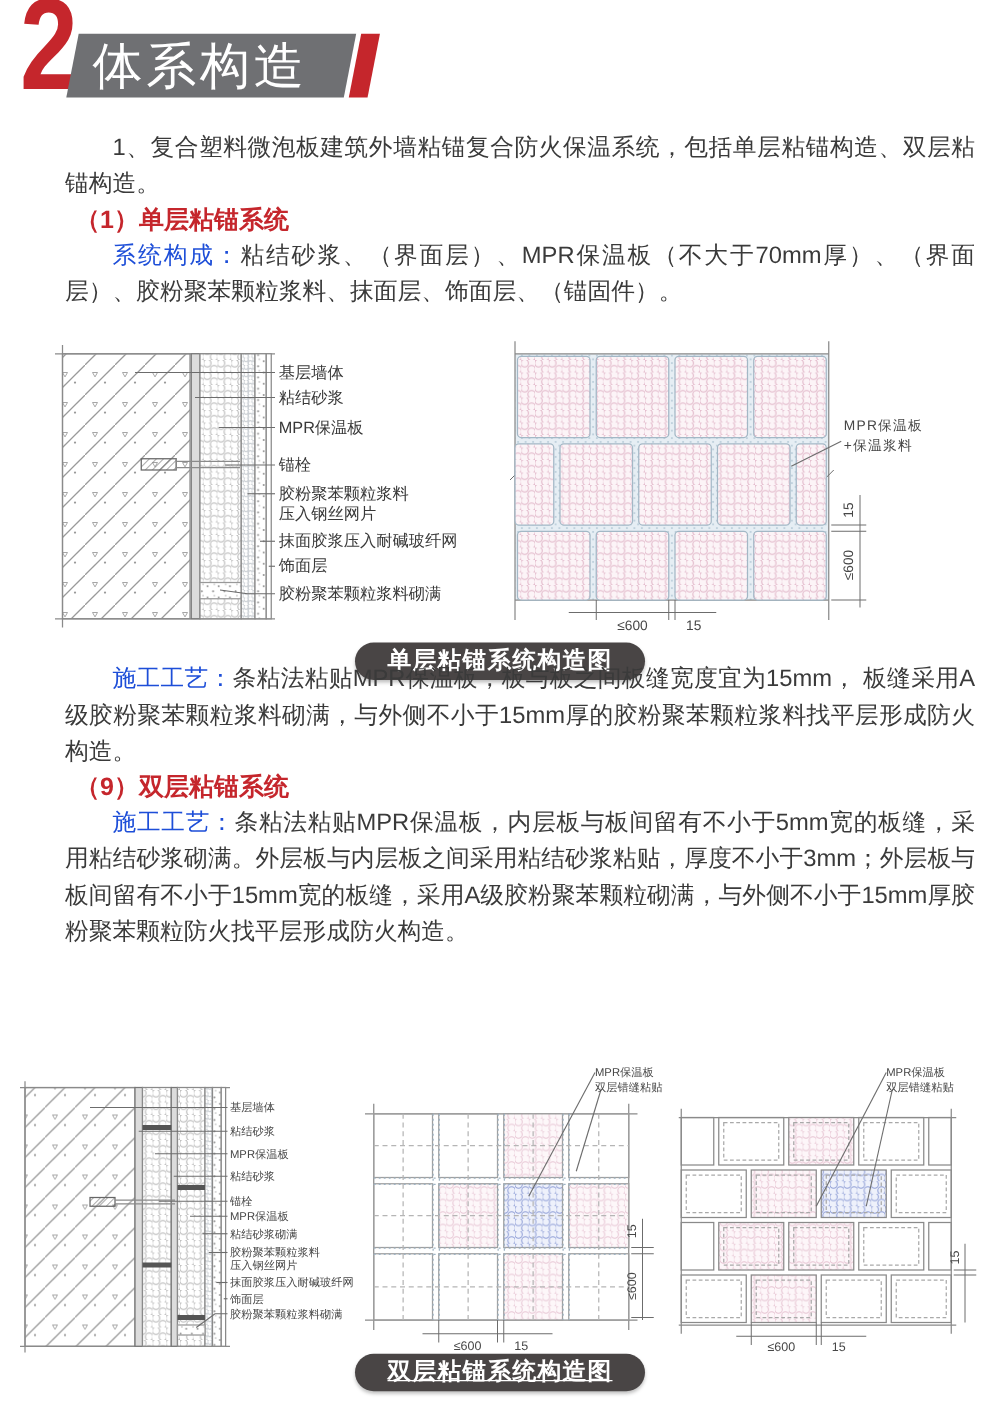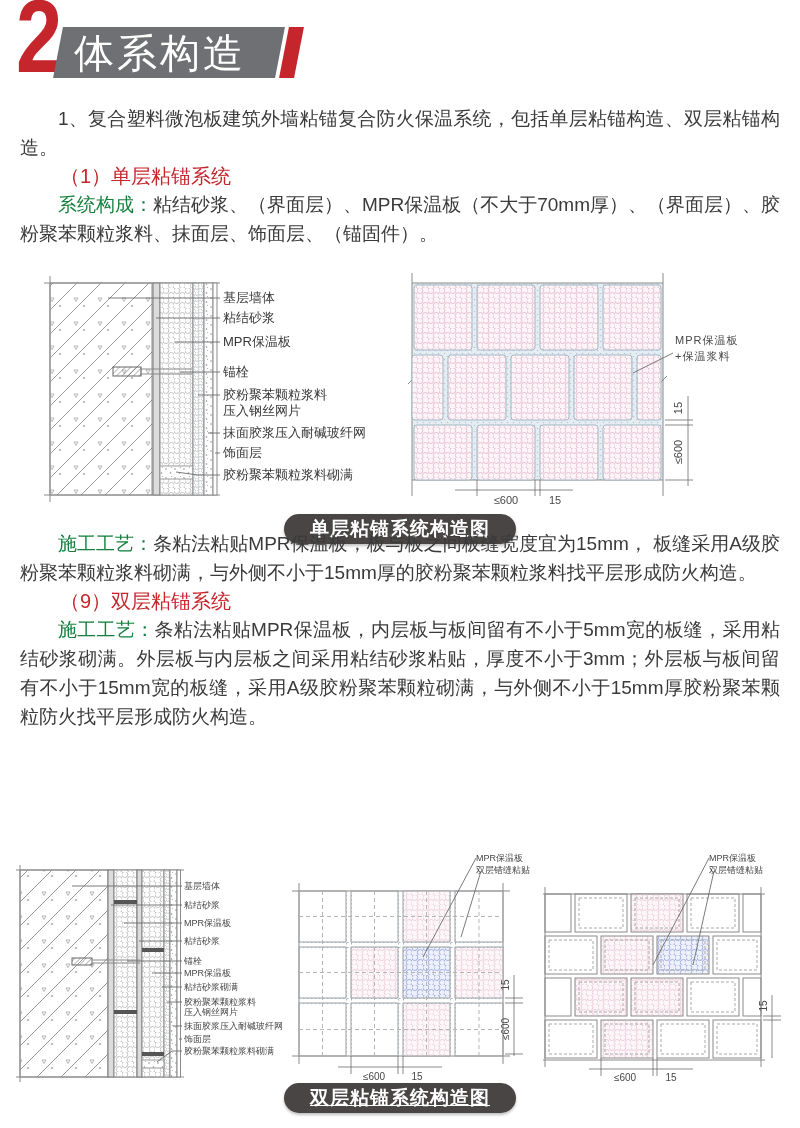--- a/index.html
+++ b/index.html
@@ -12,23 +12,23 @@
           transform:skewX(-11deg);}
   .banner-red{position:absolute;left:284px;top:27px;width:15px;height:51px;background:#c5262c;
           transform:skewX(-11deg);}
   .banner-title{position:absolute;left:74px;top:31px;margin:0;font-size:40px;font-weight:400;
           color:#ffffff;letter-spacing:3px;line-height:44px;}
   
   .tb{position:absolute;left:20px;right:20px;}
   .tb1{top:104px;}
   .tb2{top:529px;}
   .para{margin:0;font-size:19px;line-height:29px;text-align:justify;color:#3a3a3a;}
-  .indent{text-indent:2em;}
-  .subhead{margin:0;color:#c5262c;font-weight:400;font-size:20px;line-height:28px;text-indent:2em;}
-  .red{color:#15803d;}
+  .indent{text-indent:2em;margin-left:32px;}
+  .subhead{margin:0;color:#c5262c;font-weight:700;font-size:20px;line-height:28px;text-indent:2em;}
+  .red{color:#1d4ed8;}
   
   .caption{position:absolute;left:50%;transform:translateX(-50%);background:#494545;color:#fff;
            font-size:19px;font-weight:700;line-height:30px;padding:0 26px;border-radius:17px;
            letter-spacing:1px;box-shadow:0 2px 3px rgba(0,0,0,.25);white-space:nowrap;}
   .c1{top:514px;}
   .c2{top:1083px;text-decoration:underline;}
   
   svg{overflow:visible;}
   #svg1{position:absolute;left:20px;top:268px;}
   #svg2{position:absolute;left:395px;top:268px;}

